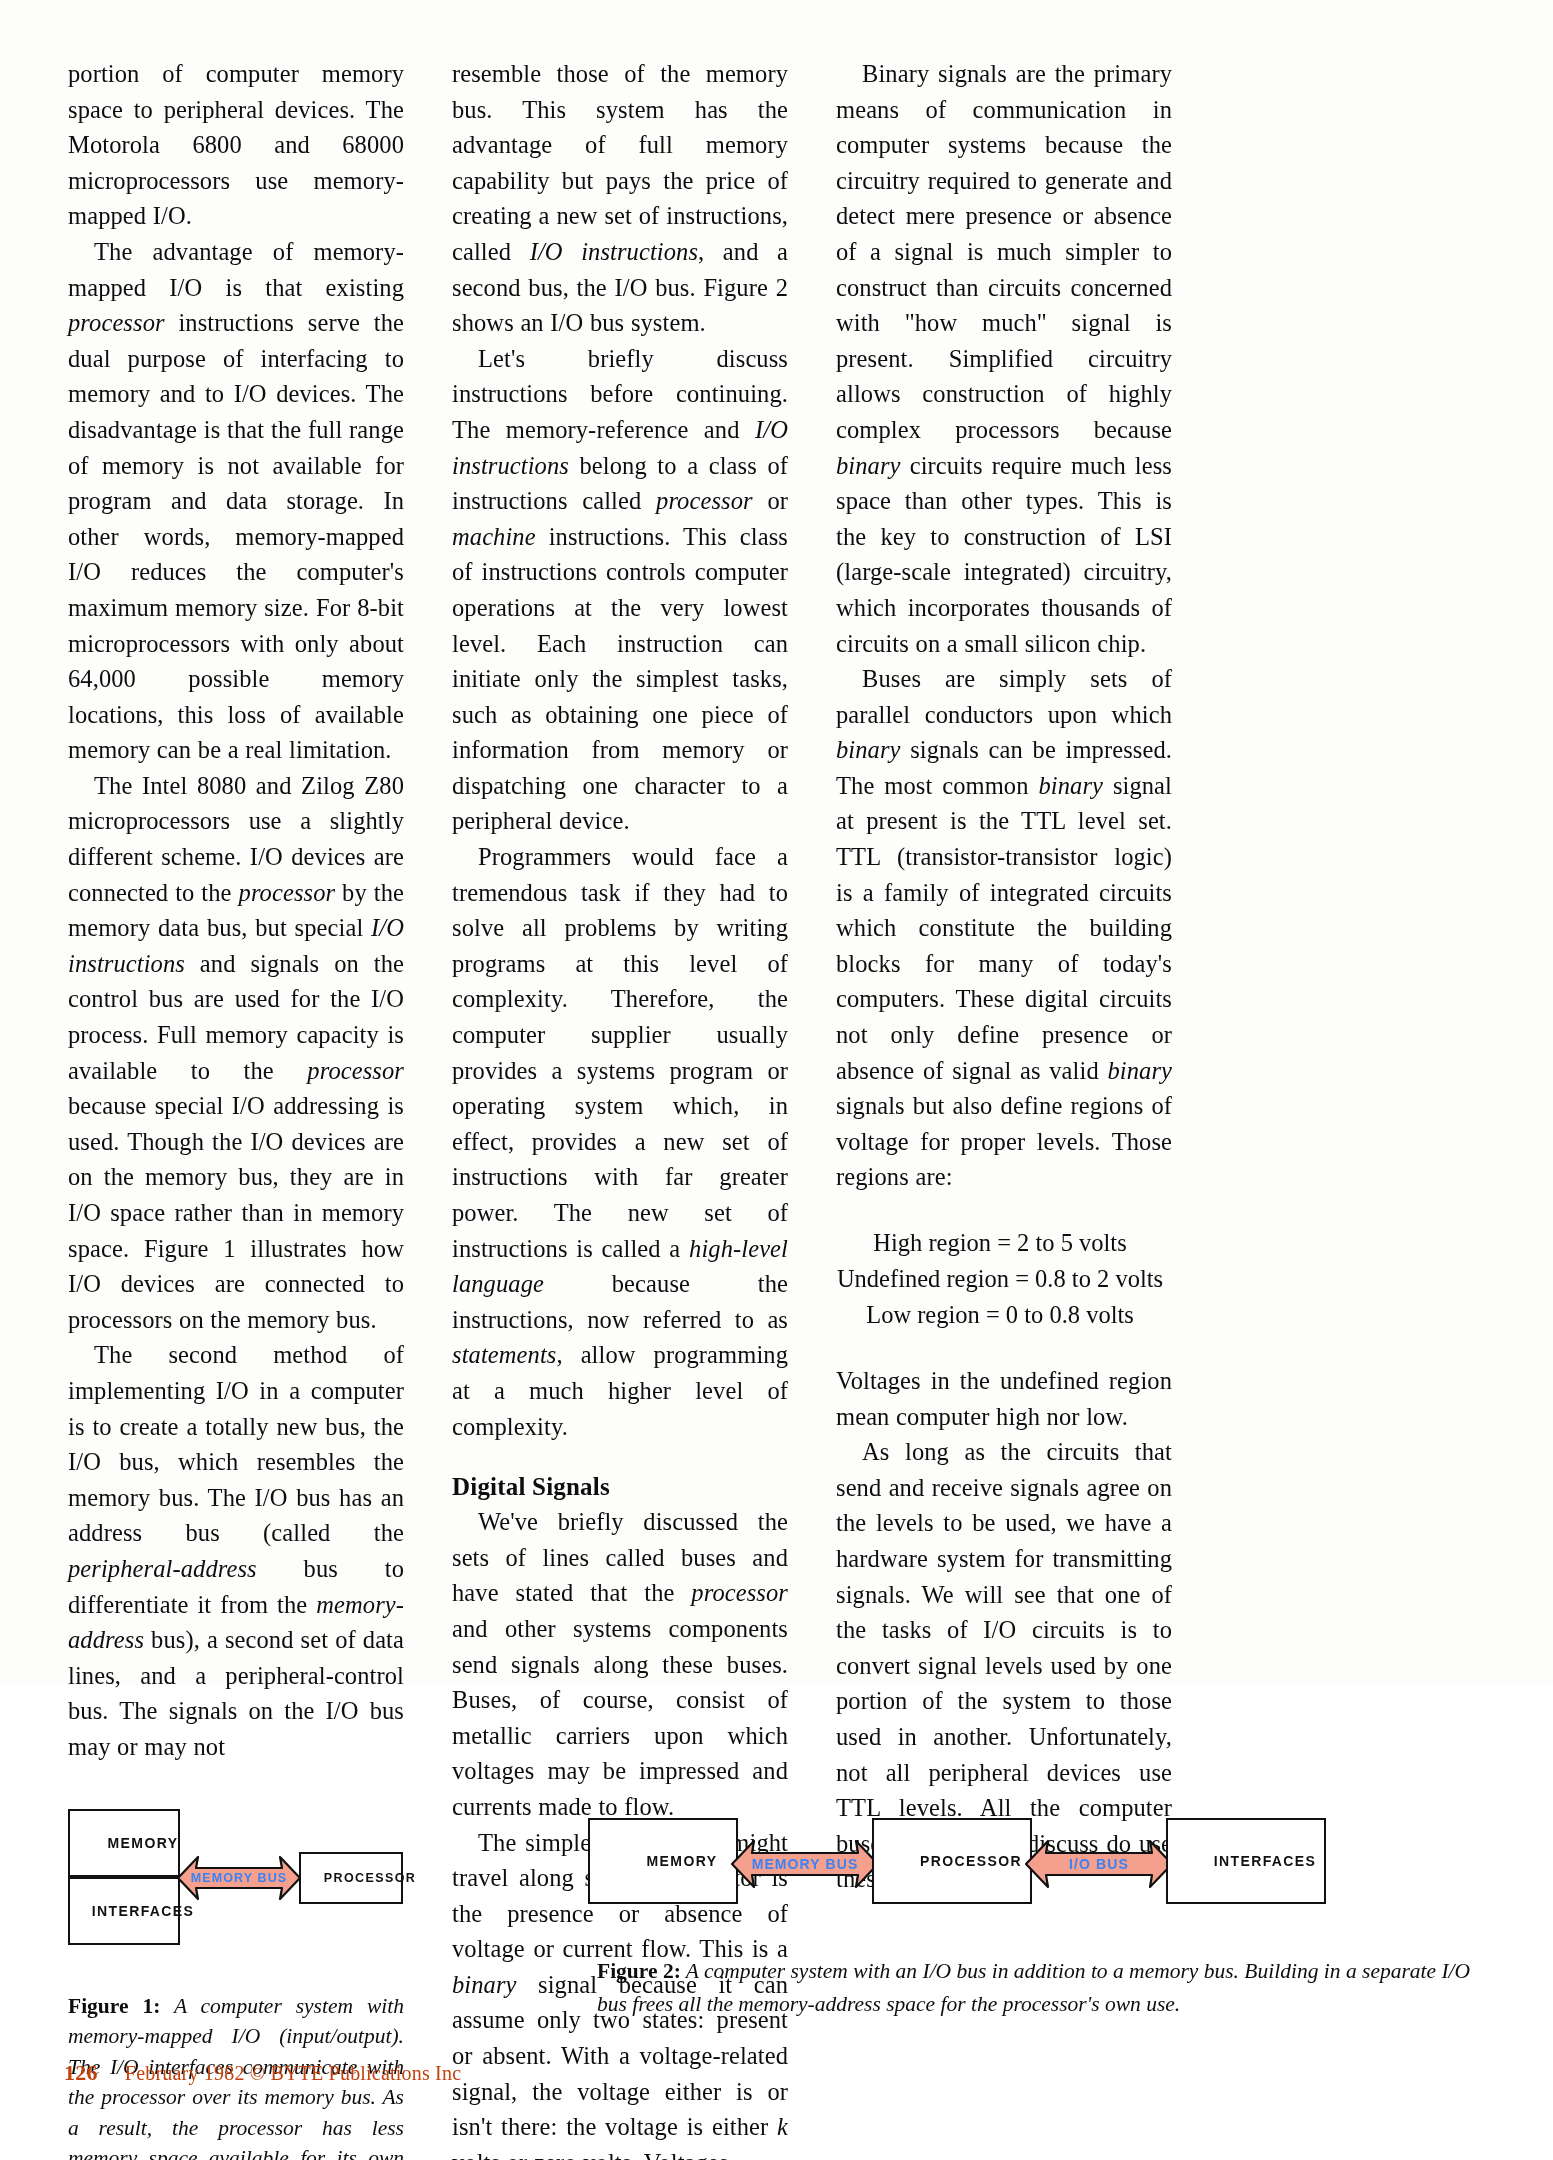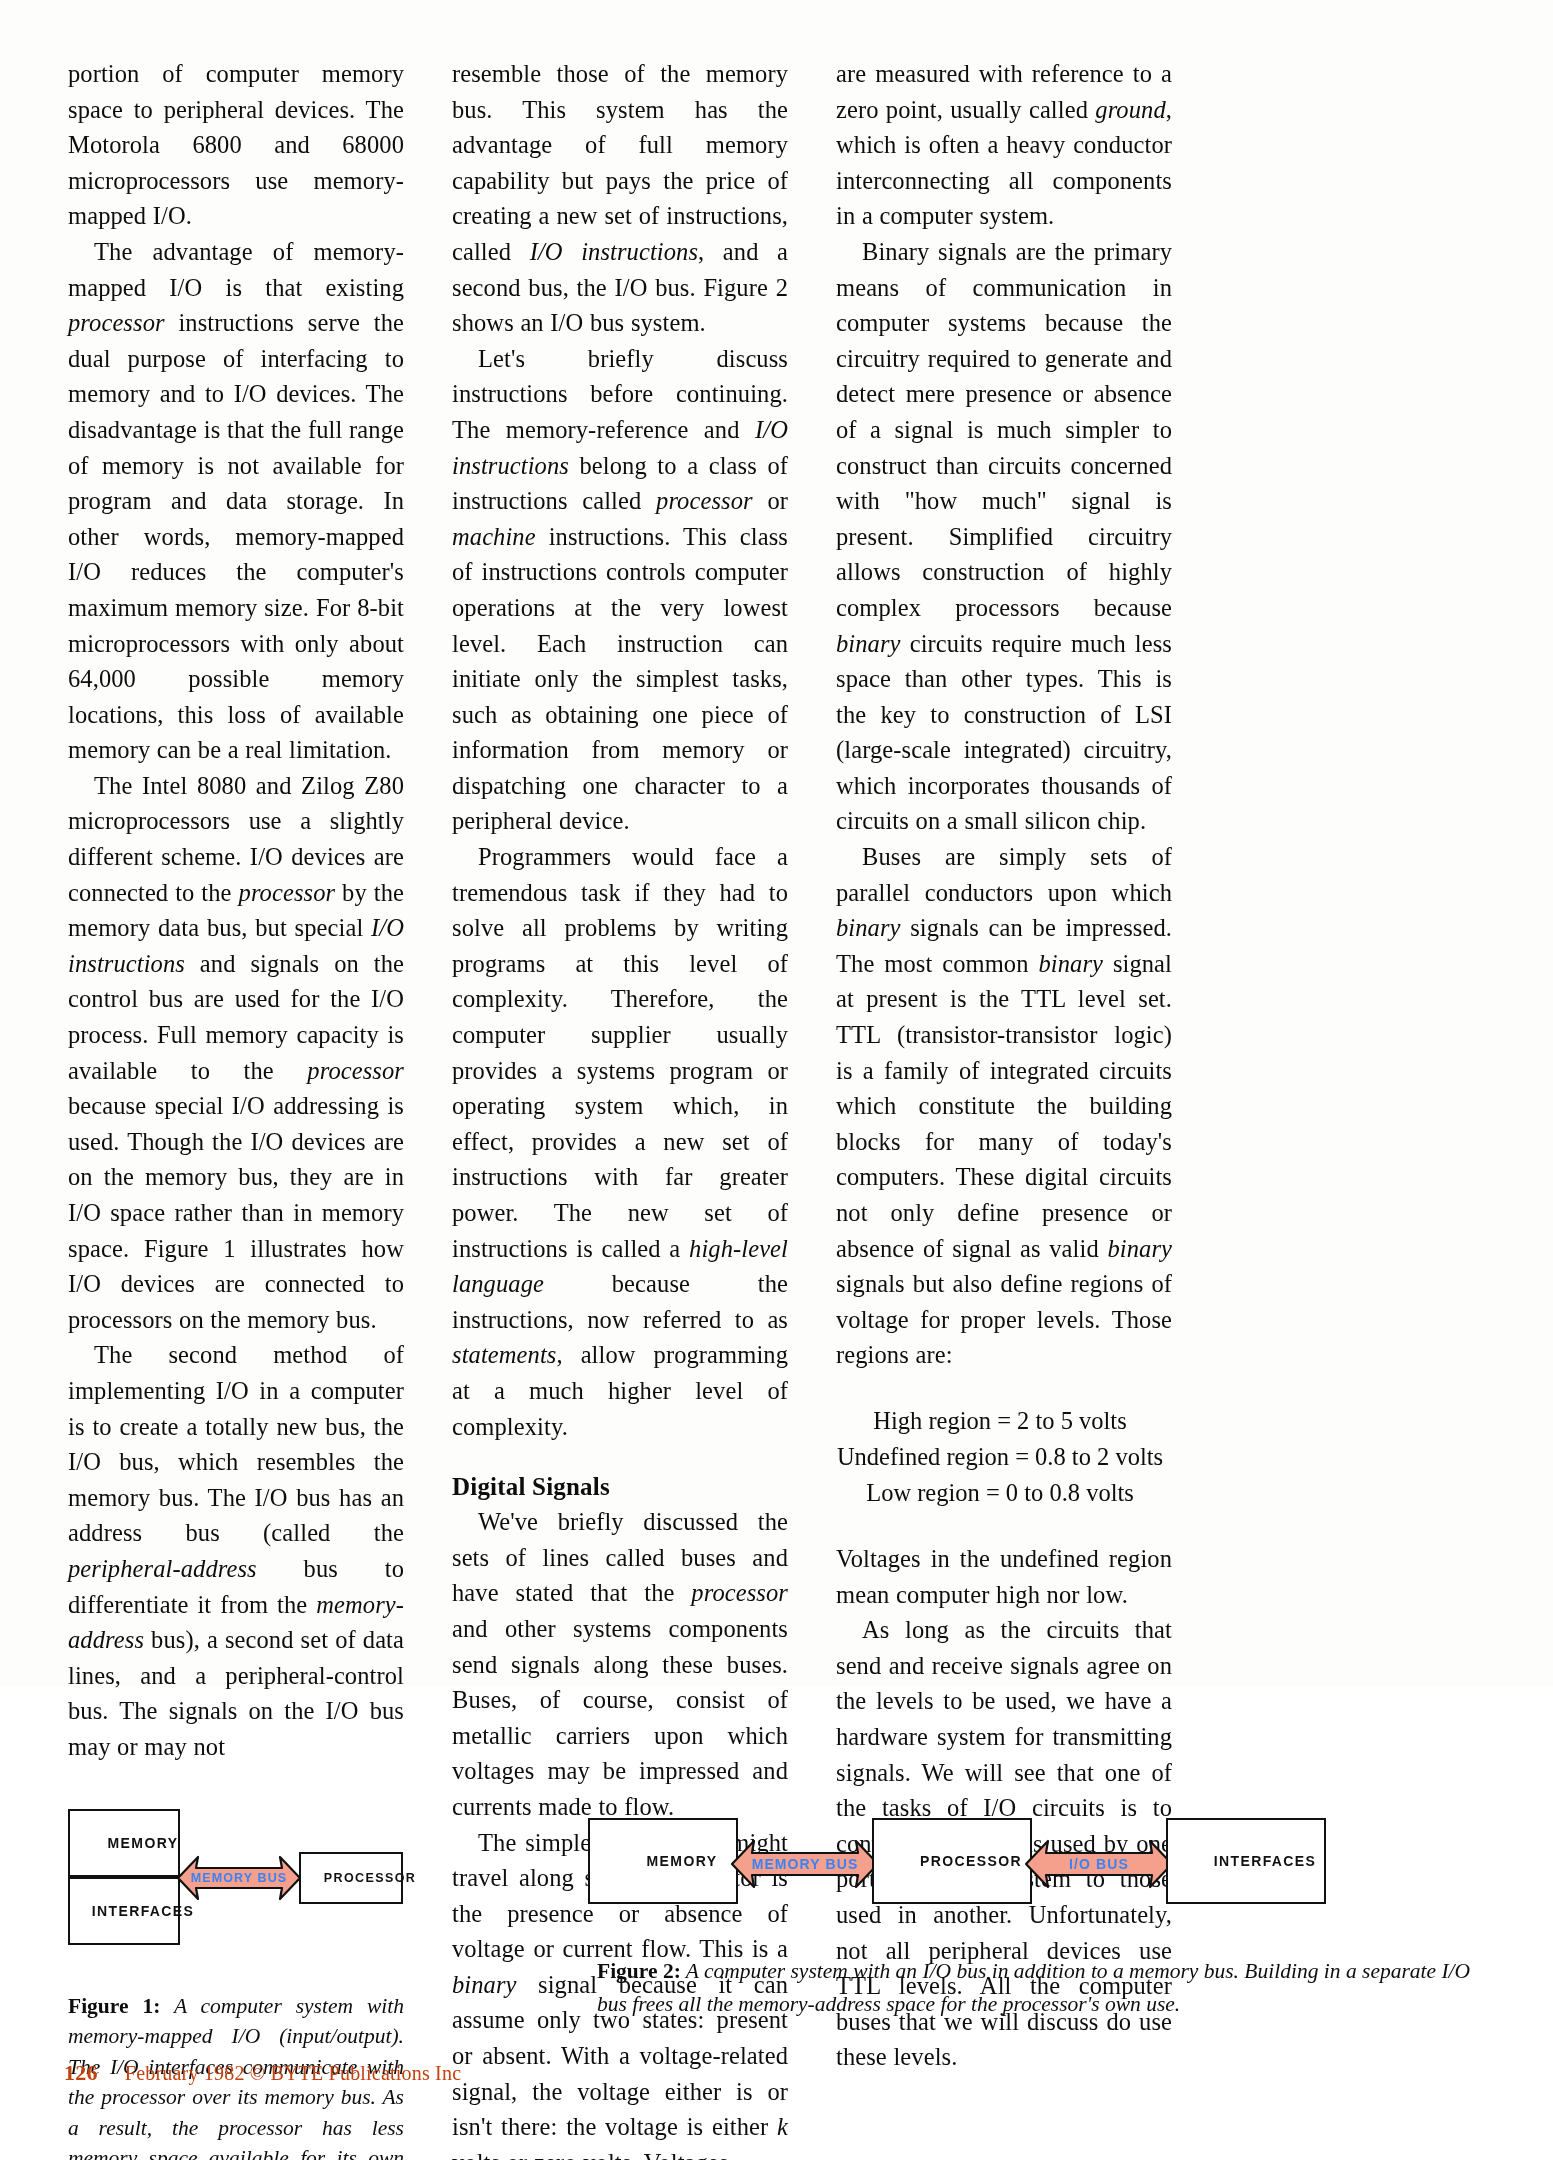--- a/index.html
+++ b/index.html
@@ -208,21 +208,20 @@
       <p class="body indent">Let's briefly discuss instructions before continuing. The memory-reference and <em>I/O instructions</em> belong to a class of instructions called <em>processor</em> or <em>machine</em> instructions. This class of instructions controls computer operations at the very lowest level. Each instruction can initiate only the simplest tasks, such as obtaining one piece of information from memory or dispatching one character to a peripheral device.</p>
       <p class="body indent">Programmers would face a tremendous task if they had to solve all problems by writing programs at this level of complexity. Therefore, the computer supplier usually provides a systems program or operating system which, in effect, provides a new set of instructions with far greater power. The new set of instructions is called a <em>high-level language</em> because the instructions, now referred to as <em>statements</em>, allow programming at a much higher level of complexity.</p>
 
       <h2 class="section-head">Digital Signals</h2>
 
       <p class="body indent">We've briefly discussed the sets of lines called buses and have stated that the <em>processor</em> and other systems components send signals along these buses. Buses, of course, consist of metallic carriers upon which voltages may be impressed and currents made to flow.</p>
       <p class="body indent">The simplest signal that might travel along such a conductor is the presence or absence of voltage or current flow. This is a <em>binary</em> signal because it can assume only two states: present or absent. With a voltage-related signal, the voltage either is or isn't there: the voltage is either <em>k</em> volts or zero volts. Voltages</p>
     </div>
 
     <div class="col">
-      <p class="body">are measured with reference to a zero point, usually called <em>ground</em>, which is often a heavy conductor interconnecting all components in a computer system.</p>
       <p class="body indent">Binary signals are the primary means of communication in computer systems because the circuitry required to generate and detect mere presence or absence of a signal is much simpler to construct than circuits concerned with "how much" signal is present. Simplified circuitry allows construction of highly complex processors because <em>binary</em> circuits require much less space than other types. This is the key to construction of LSI (large-scale integrated) circuitry, which incorporates thousands of circuits on a small silicon chip.</p>
       <p class="body indent">Buses are simply sets of parallel conductors upon which <em>binary</em> signals can be impressed. The most common <em>binary</em> signal at present is the TTL level set. TTL (transistor-transistor logic) is a family of integrated circuits which constitute the building blocks for many of today's computers. These digital circuits not only define presence or absence of signal as valid <em>binary</em> signals but also define regions of voltage for proper levels. Those regions are:</p>
 
       <div class="regions">
         <div class="row">High region  =  2 to 5 volts</div>
         <div class="row">Undefined region  =  0.8 to 2 volts</div>
         <div class="row">Low region  =  0 to 0.8 volts</div>
       </div>
 
       <p class="body">Voltages in the undefined region mean computer high nor low.</p>

